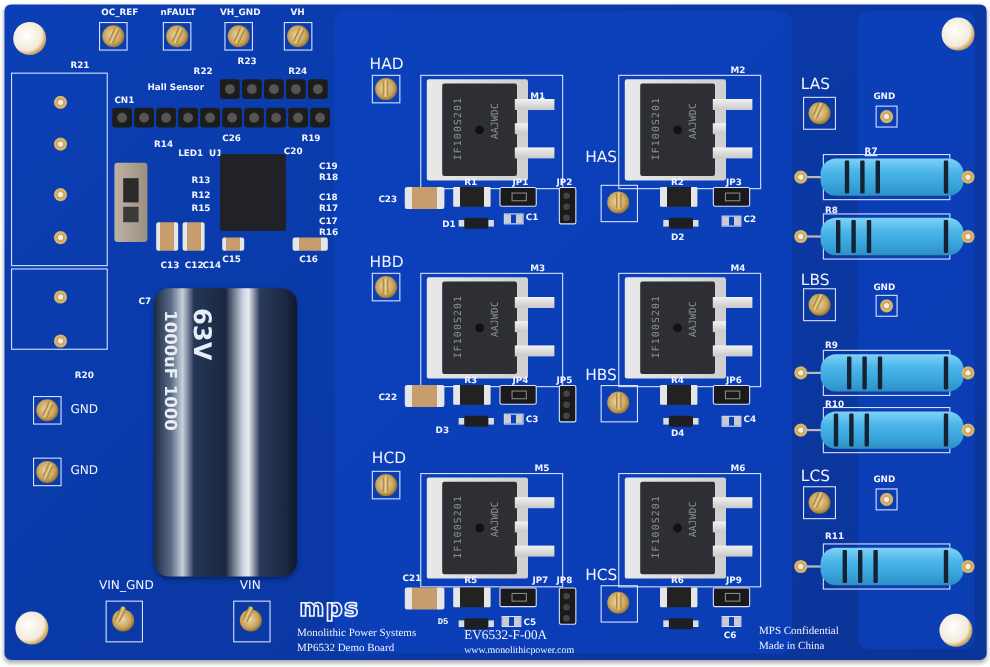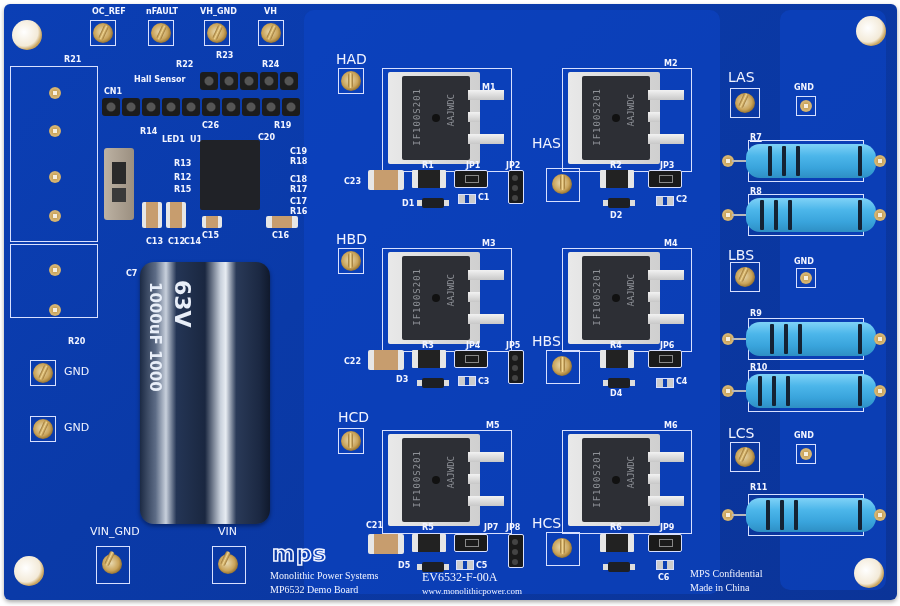--- a/index.html
+++ b/index.html
@@ -271,21 +271,21 @@
         <div class="dot"></div>
       </div>
     <div class="lead" style="top:20px;"></div>
       <div class="leadm" style="top:42px;"></div>
       <div class="lead" style="top:64px;"></div>
   </div>
   <span class="silk sm" style="left:340px;top:354px;">C22</span>
   <div class="cap" style="left:364px;top:346px;width:36px;height:20px;"></div>
   <span class="silk sm" style="left:418px;top:338px;">R3</span>
   <div class="res-smd" style="left:408px;top:346px;width:34px;height:18px;"></div>
-  <span class="silk sm" style="left:392px;top:372px;">D3</span>
+  <span class="silk sm" style="left:392px;top:384px;">D3</span>
   <div class="diode" style="left:418px;top:374px;"></div>
   <span class="silk sm" style="left:462px;top:338px;">JP4</span>
   <div class="jp2" style="left:450px;top:346px;">
       <div class="cl"></div>
     </div>
   <div class="smcap" style="left:454px;top:372px;"></div>
   <span class="silk sm" style="left:474px;top:374px;">C3</span>
   <span class="silk sm" style="left:502px;top:338px;">JP5</span>
   <div class="jp3" style="left:504px;top:346px;">
       <div class="p" style="top:4px;"></div>
@@ -336,21 +336,21 @@
         <div class="dot"></div>
       </div>
     <div class="lead" style="top:20px;"></div>
       <div class="leadm" style="top:42px;"></div>
       <div class="lead" style="top:64px;"></div>
   </div>
   <span class="silk sm" style="left:362px;top:518px;">C21</span>
   <div class="cap" style="left:364px;top:530px;width:36px;height:20px;"></div>
   <span class="silk sm" style="left:418px;top:520px;">R5</span>
   <div class="res-smd" style="left:408px;top:530px;width:34px;height:18px;"></div>
-  <span class="silk sm" style="left:394px;top:558px;">D5</span>
+  <span class="silk sm" style="left:394px;top:558px;font-family:Liberation Mono, monospace;">D5</span>
   <div class="diode" style="left:418px;top:558px;"></div>
   <span class="silk sm" style="left:480px;top:520px;">JP7</span>
   <div class="jp2" style="left:450px;top:530px;">
       <div class="cl"></div>
     </div>
   <div class="smcap" style="left:452px;top:556px;"></div>
   <span class="silk sm" style="left:472px;top:558px;">C5</span>
   <span class="silk sm" style="left:502px;top:520px;">JP8</span>
   <div class="jp3" style="left:504px;top:530px;">
       <div class="p" style="top:4px;"></div>
@@ -376,21 +376,21 @@
   <span class="silk lg" style="left:724px;top:66px;">LAS</span>
   <div class="tp" style="left:726px;top:84px;width:30px;height:30px;">
       <div class="ring" style="left:4px;top:4px;"></div>
       <div class="pin"></div>
     </div>
   <span class="silk sm" style="left:790px;top:80px;">GND</span>
   <div class="tp" style="left:792px;top:92px;width:20px;height:20px;">
       <div class="pad" style="left:3px;top:3px;"></div>
     </div>
 
-  <span class="silk sm" style="left:746px;top:130px;text-decoration:underline;">R7</span>
+  <span class="silk sm" style="left:782px;top:130px;text-decoration:underline;">R7</span>
   <div class="resistor" style="left:718px;top:140px;width:168px;">
     <div class="pad" style="left:0;top:11px;"></div>
       <div class="wire" style="left:10px;width:150px;"></div>
     <div class="outline" style="left:26px;width:116px;"></div>
     <div class="tube" style="left:24px;width:130px;"></div>
     <div class="band" style="left:46px;"></div>
       <div class="band" style="left:60px;"></div>
       <div class="band" style="left:74px;"></div>
       <div class="band" style="left:136px;"></div>
     <div class="pad" style="left:152px;top:11px;"></div>

